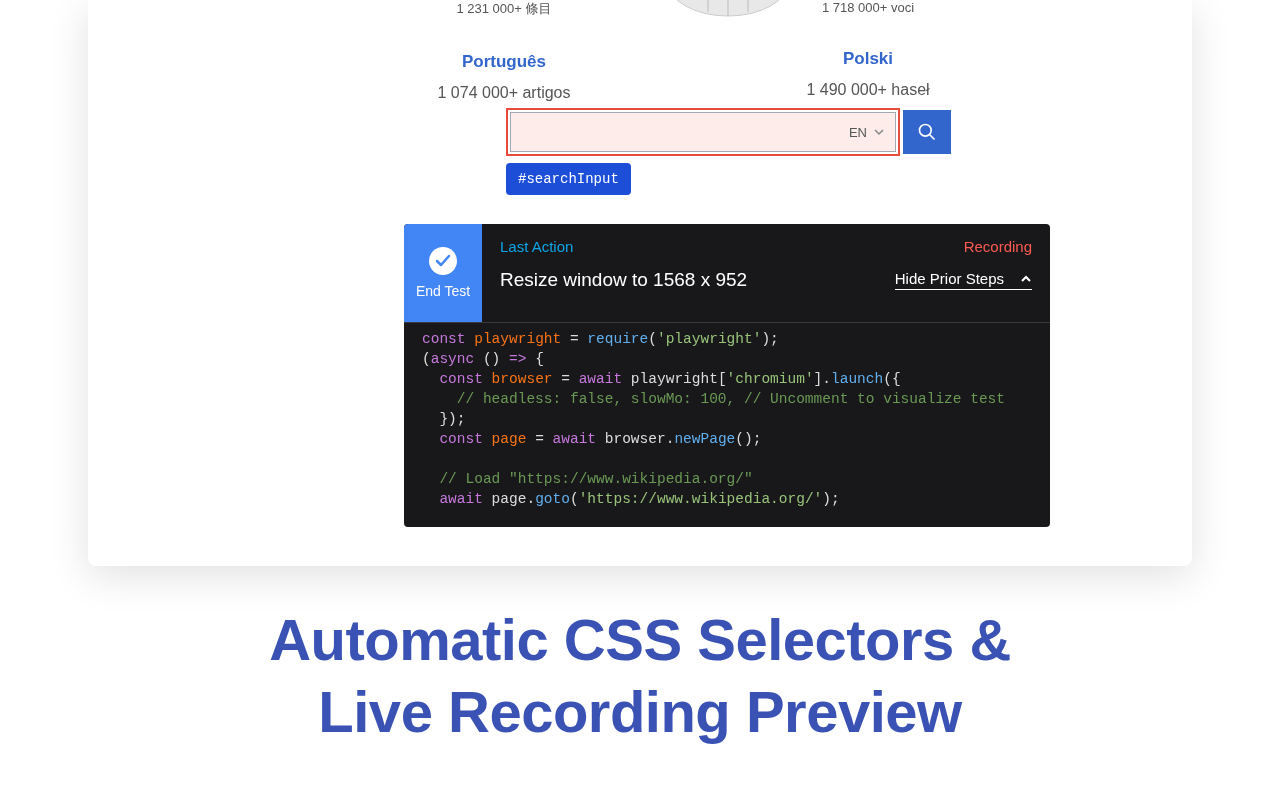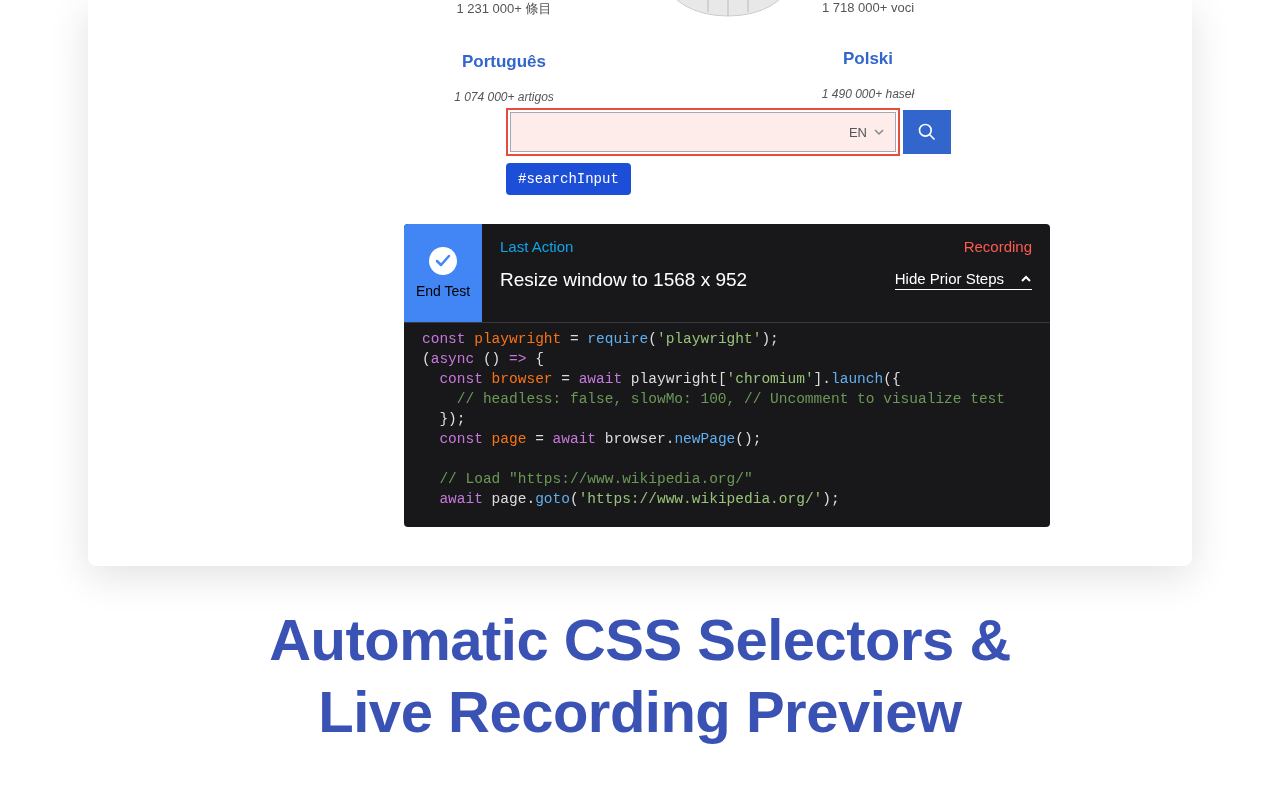--- a/index.html
+++ b/index.html
@@ -6,37 +6,37 @@
 body { font-family: -apple-system, BlinkMacSystemFont, "Segoe UI", Helvetica, Arial, sans-serif; background: #fff; width: 1280px; height: 800px; overflow: hidden; }
 .container { width: 1280px; height: 800px; position: relative; }
 .card { position: absolute; left: 88px; top: 0; width: 1104px; height: 566px; background: #fff; border-radius: 0 0 8px 8px; box-shadow: 0 10px 40px rgba(0,0,0,0.12); overflow: hidden; }
 .wiki-top { position: relative; width: 100%; }
 .lang-cols { position: absolute; display: flex; flex-direction: column; align-items: center; }
 .lang-left { left: 316px; top: 0; width: 200px; }
 .lang-right { left: 680px; top: 0; width: 200px; }
 .lang-count-top { font-size: 13px; color: #555; font-family: Arial, sans-serif; }
 .lang-block { text-align: center; margin-top: 34px; }
 .lang-name { color: #3366cc; font-size: 17px; font-weight: 600; font-family: Arial, sans-serif; }
-.lang-sub { color: #555; font-size: 12px; margin-top: 18px; font-family: Arial, sans-serif; font-style: italic; }
+.lang-sub { color: #555; font-size: 16px; margin-top: 12px; font-family: Arial, sans-serif; }
 .globe { position: absolute; left: 570px; top: -18px; width: 140px; height: 38px; }
 .globe svg { width: 100%; height: 100%; }
 .search-wrap { position: absolute; left: 418px; top: 108px; display: flex; align-items: center; }
 .search-outer { border: 2px solid #e74c3c; padding: 2px; background: transparent; }
 .search-inner { width: 386px; height: 40px; border: 1px solid #a2a9b1; background: #fdecea; display: flex; align-items: center; justify-content: flex-end; padding: 0 10px; }
 .lang-sel { display: flex; align-items: center; gap: 6px; font-size: 13px; color: #555; font-family: Arial, sans-serif; }
 .chev { width: 12px; height: 12px; }
 .search-btn { width: 48px; height: 44px; background: #3366cc; display: flex; align-items: center; justify-content: center; margin-left: 3px; border: none; cursor: pointer; }
 .search-btn svg { width: 20px; height: 20px; }
 .selector-tip { position: absolute; left: 418px; top: 163px; background: #1d4ed8; color: #fff; padding: 8px 12px; border-radius: 4px; font-family: "Courier New", monospace; font-size: 14px; }
 .recorder { position: absolute; left: 316px; top: 224px; width: 646px; background: #18181a; color: #fff; border-radius: 4px; overflow: hidden; }
 .rec-header { display: flex; align-items: stretch; height: 98px; }
 .rec-left { width: 78px; background: #4285f4; display: flex; flex-direction: column; align-items: center; justify-content: center; gap: 8px; }
 .check-circle { width: 28px; height: 28px; background: #fff; border-radius: 50%; display: flex; align-items: center; justify-content: center; }
 .check-circle svg { width: 18px; height: 18px; }
-.end-test { color: #000000; font-size: 14px; }
+.end-test { color: #ffffff; font-size: 14px; }
 .rec-right { flex: 1; padding: 14px 18px; position: relative; }
 .rec-top-row { display: flex; justify-content: space-between; align-items: center; margin-bottom: 14px; }
 .last-action-label { font-size: 15px; color: #0ea5e9; }
 .recording-label { color: #ff5a52; font-size: 15px; }
 .rec-bottom-row { display: flex; justify-content: space-between; align-items: center; }
 .action-text { font-size: 19px; color: #fff; }
 .hide-steps { font-size: 15px; color: #fff; border-bottom: 1px solid #fff; padding-bottom: 2px; display: flex; align-items: center; gap: 16px; cursor: pointer; }
 .hide-steps svg { width: 12px; height: 12px; }
 .rec-divider { height: 1px; background: #3a3a3c; }
 .rec-controls { display: flex; justify-content: space-between; align-items: center; padding: 12px 18px; }

